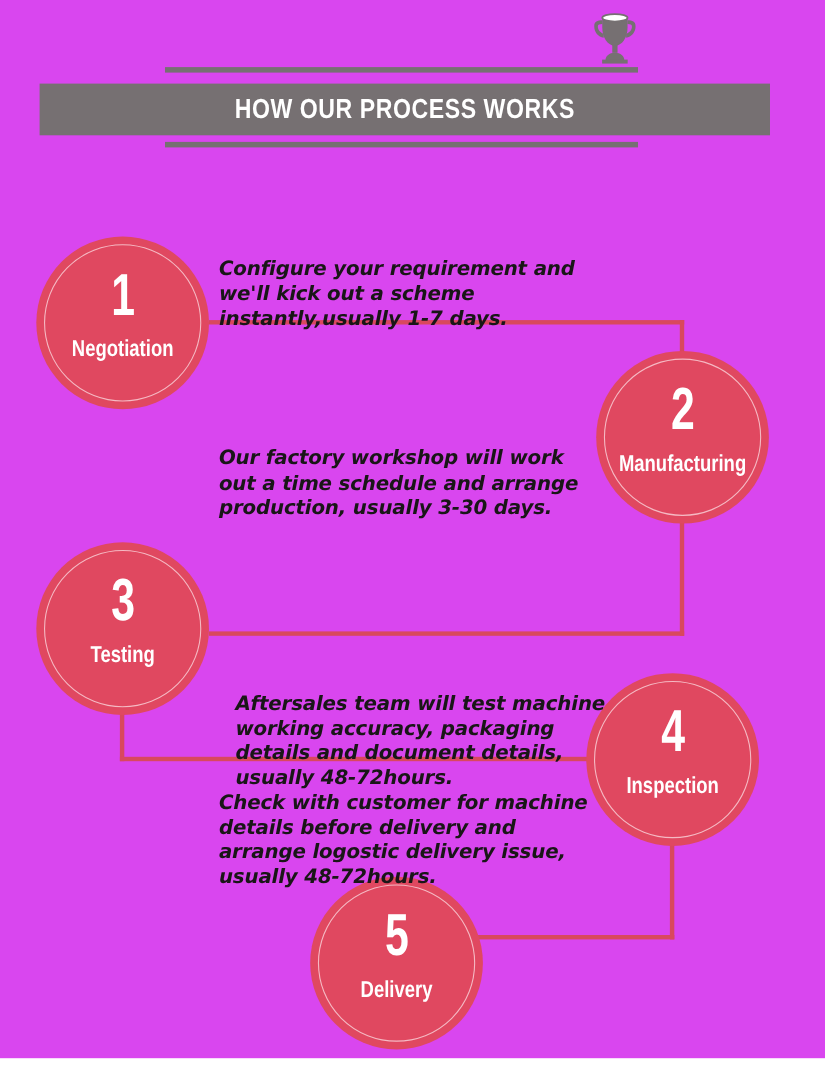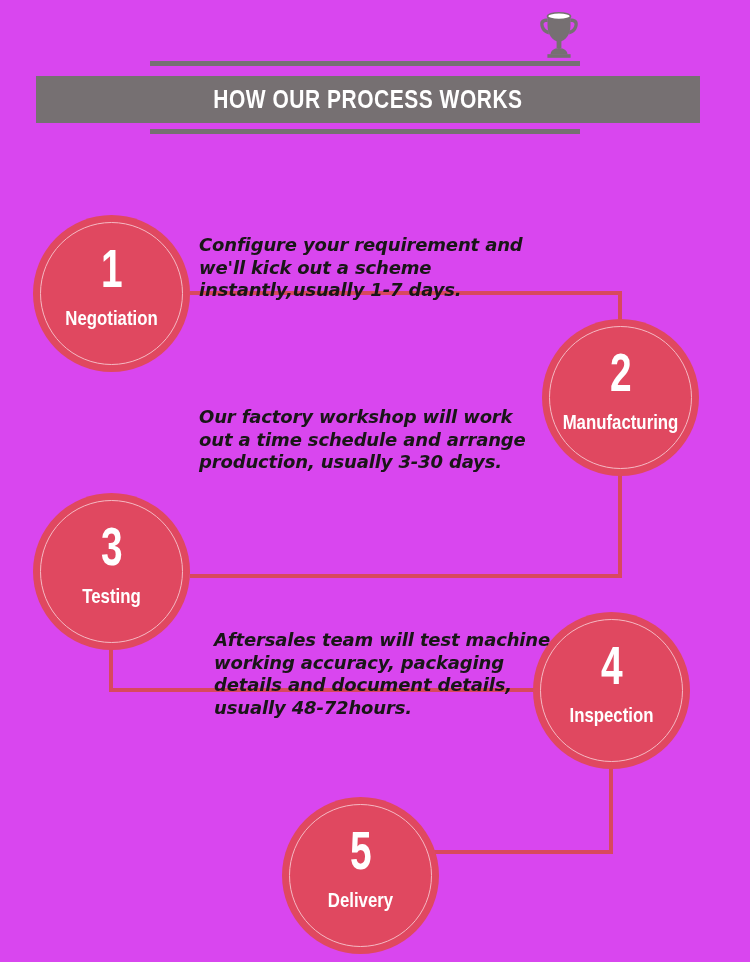--- a/index.html
+++ b/index.html
@@ -197,14 +197,15 @@
     <div class="step-label">Delivery</div>
   </div>
 
   <div class="step-text" style="left:199px; top:234px; width:330px;">Configure your requirement and we'll kick out a scheme instantly,usually 1-7 days.</div>
 
   <div class="step-text" style="left:199px; top:374px; width:332px;margin-top:32px;">Our factory workshop will work out a time schedule and arrange production, usually 3-30 days.</div>
 
 
   <div class="step-text" style="left:214px; top:629px; width:340px;">Aftersales team will test machine working accuracy, packaging details and document details, usually 48-72hours.</div>
 
+  <div class="step-text" style="left:199px; top:719px; width:348px;">Check with customer for machine details before delivery and arrange logostic delivery issue, usually 48-72hours.</div>
 
 </div>
 
 </body></html>

